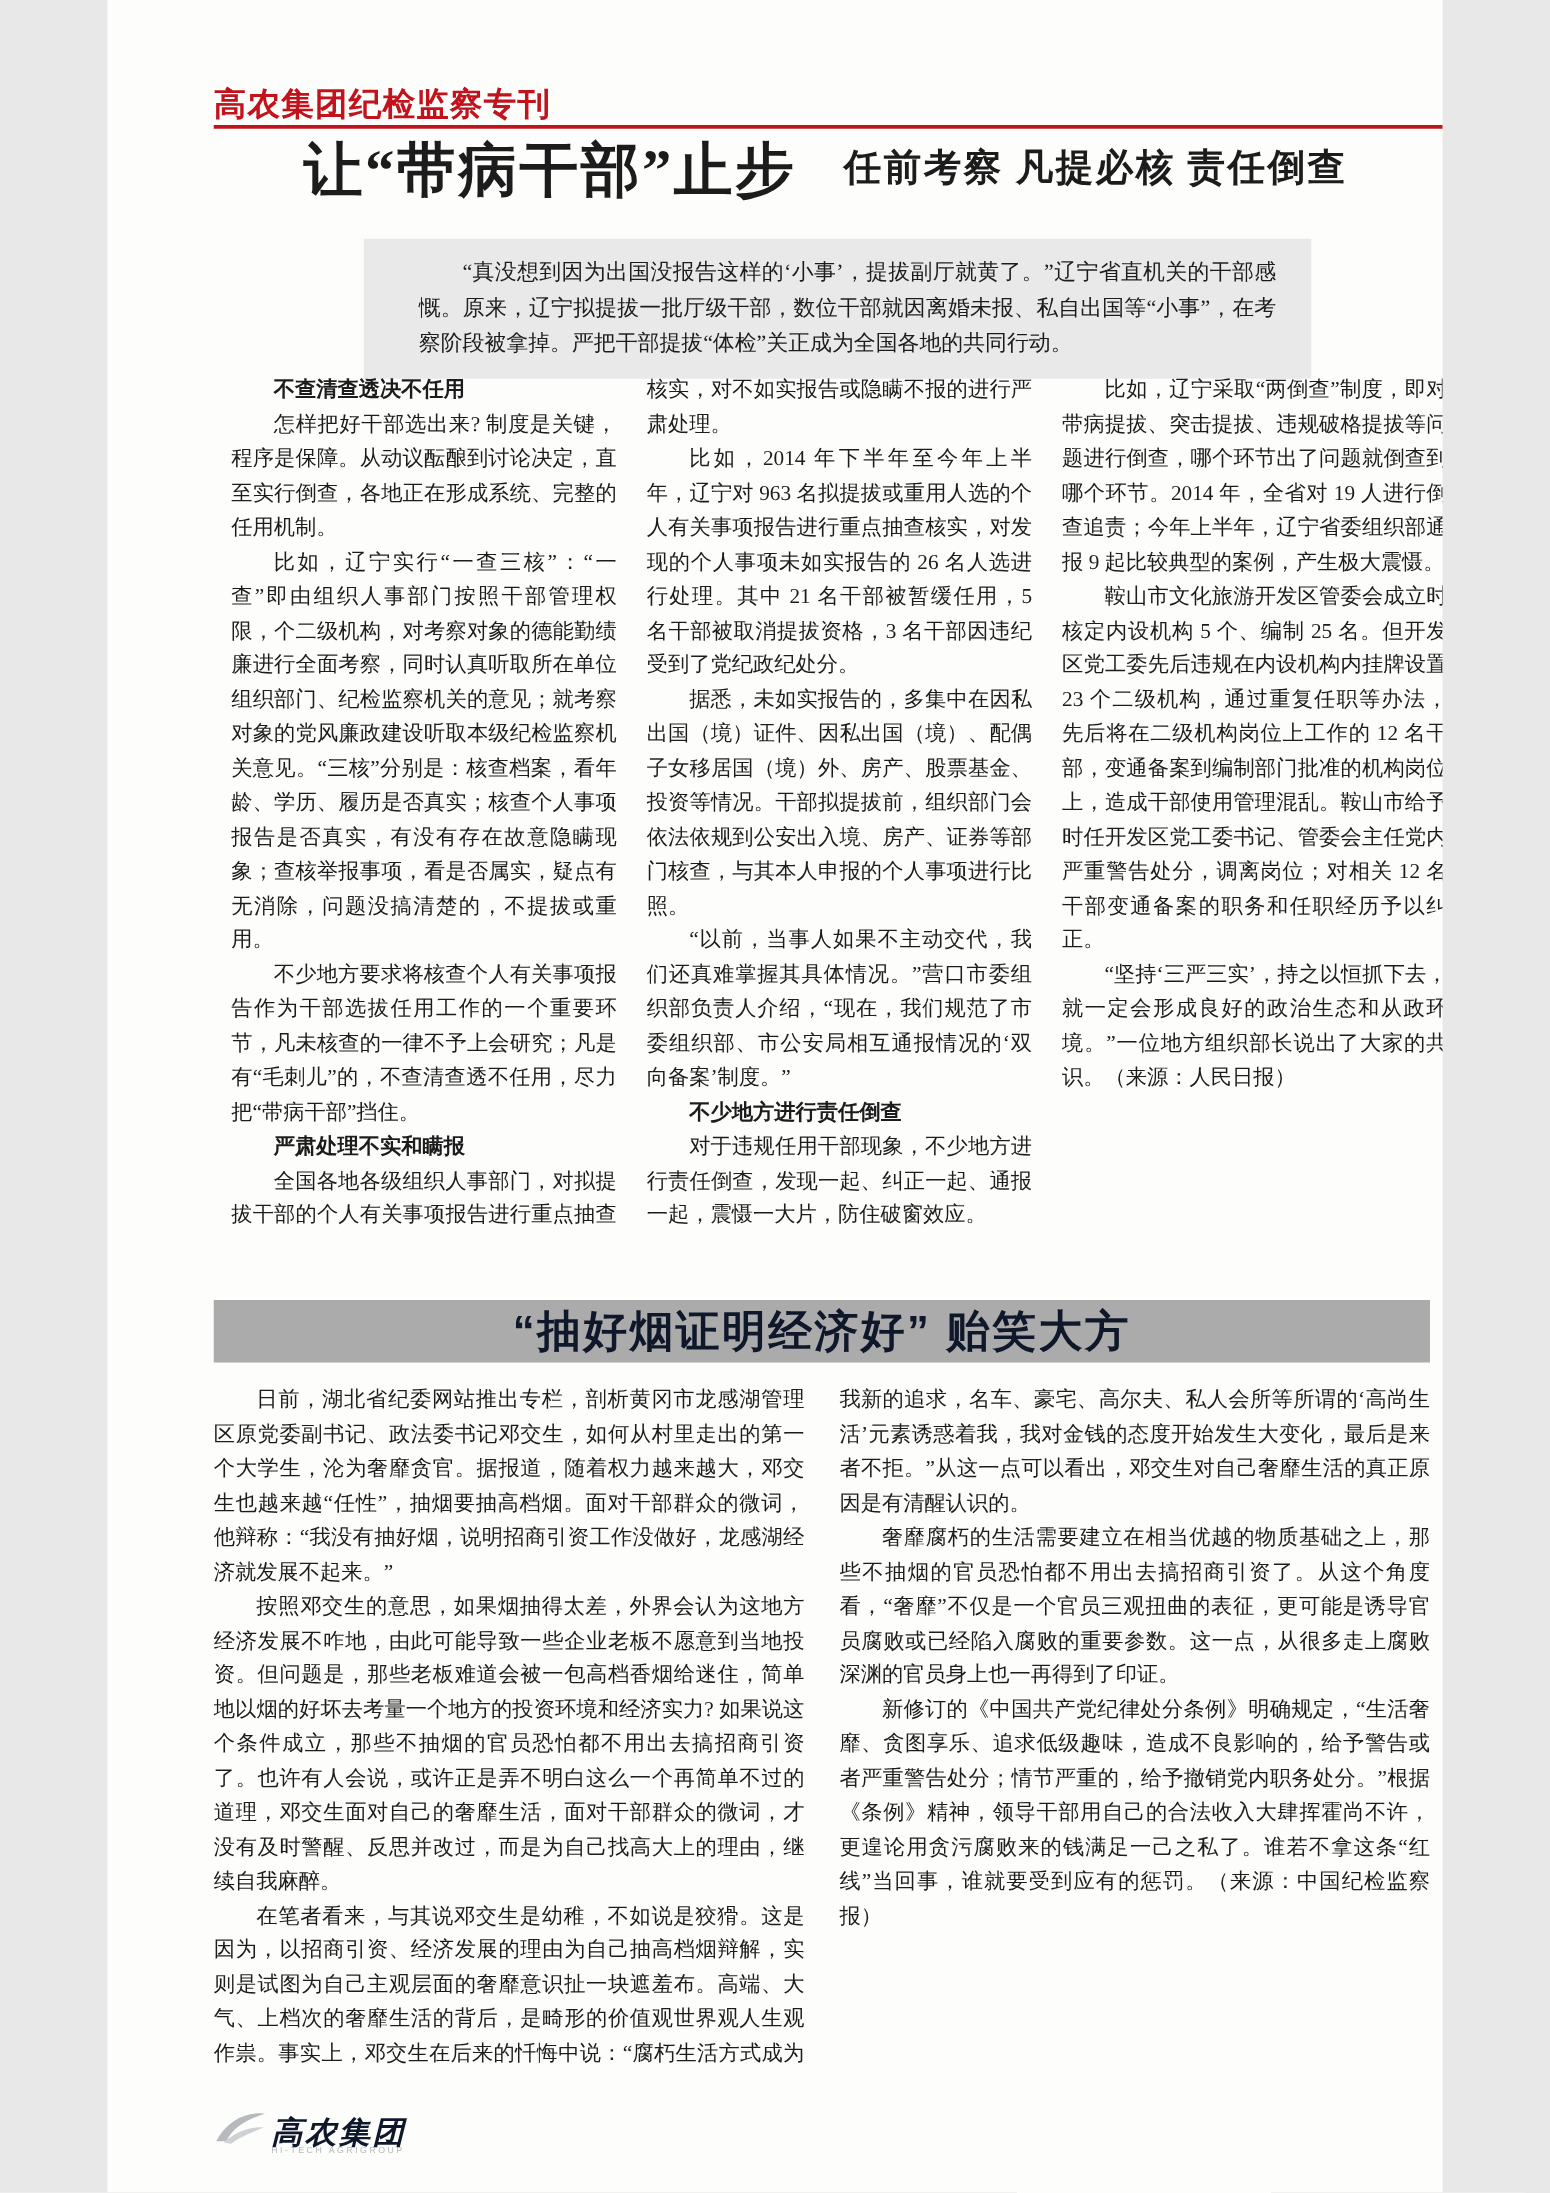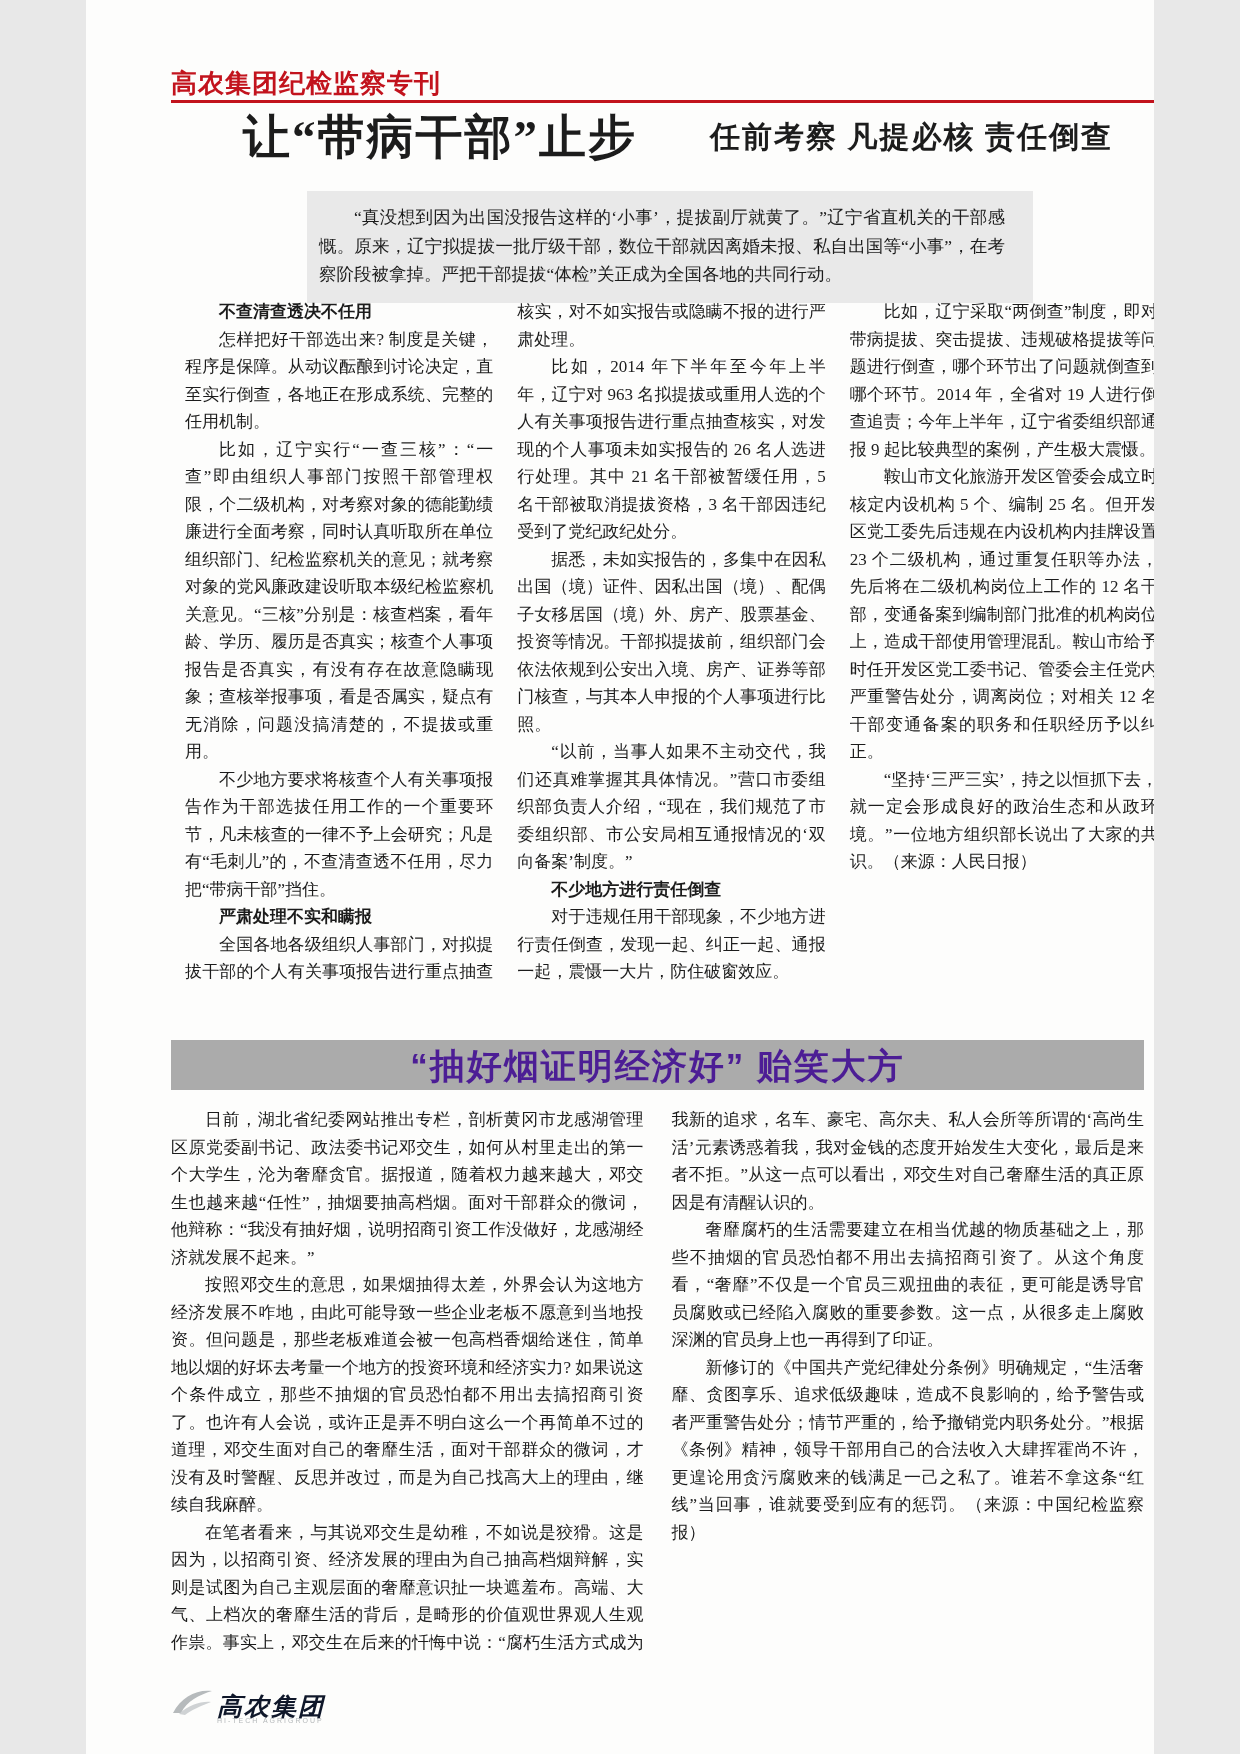--- a/index.html
+++ b/index.html
@@ -21,56 +21,56 @@
   .red-rule{position:absolute;left:85px;top:100px;width:1008px;height:3px;}
   .page-num{
     position:absolute;left:1098px;top:56px;
     font-family:"Liberation Sans", sans-serif;
     font-weight:bold;font-size:46px;
   }
   .gray-rule{position:absolute;left:1106px;top:104px;width:40px;height:3px;background:#9b9b9b;}
   
   .headline-row{
     position:absolute;left:85px;top:110px;width:973px;
-    display:flex;align-items:flex-end;gap:35px;
+    display:flex;align-items:center;
   }
   .headline{
     margin-left:72px;
     font-size:47px;font-weight:bold;letter-spacing:2px;
     font-family:"Liberation Serif", serif;
     line-height:1.15;
   }
   .subheadline{
     margin-left:38px;padding-bottom:6px;
     font-size:30px;font-weight:bold;letter-spacing:2px;
   }
   .lede{
     position:absolute;left:205px;top:191px;width:686px;
     background:#e9e9e9;
-    padding:12px 28px 14px 12px;
+    padding:12px 28px 14px 44px;
     font-size:17.5px;line-height:28.5px;
-    text-align:justify;text-indent:2em;margin-left:16px;
+    text-align:justify;text-indent:2em;
   }
   
   .art-body{
     text-align:justify;
     font-size:17px;line-height:27.5px;
   }
   .art-body p{margin:0;text-indent:2em;}
   .p-heading{
     font-family:"Liberation Sans", sans-serif;
     font-weight:bold;
   }
   .art1{
     position:absolute;left:99px;top:298px;width:973px;height:702px;
     column-count:3;column-gap:24px;column-fill:auto;
   }
   .banner{
     position:absolute;left:85px;top:1040px;width:973px;height:50px;
-    background:#ababab;color:#4c1d95;
+    background:#ababab;color:#0f172a;
     font-family:"Liberation Sans", sans-serif;
     font-weight:bold;font-size:35px;letter-spacing:2px;
     text-align:center;line-height:51px;
   }
   .art2{
     position:absolute;left:85px;top:1106px;width:973px;height:560px;
     column-count:2;column-gap:28px;column-fill:auto;
   }
   
   .logo{

